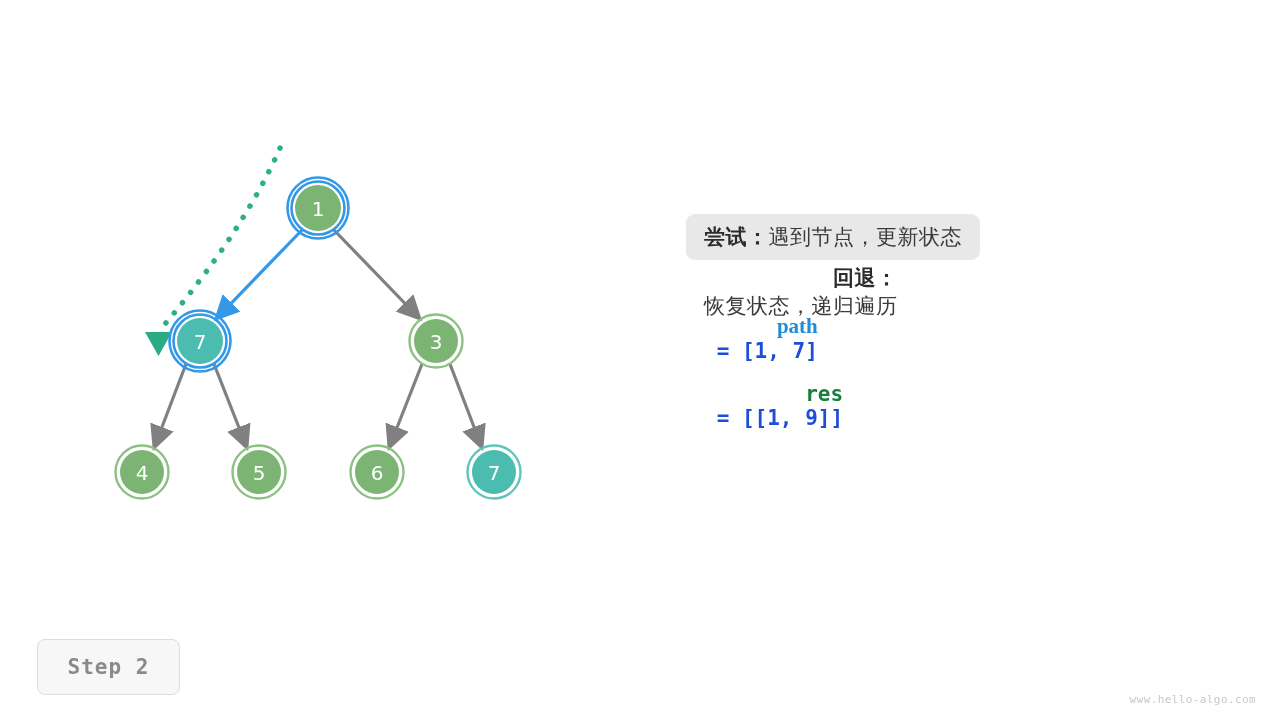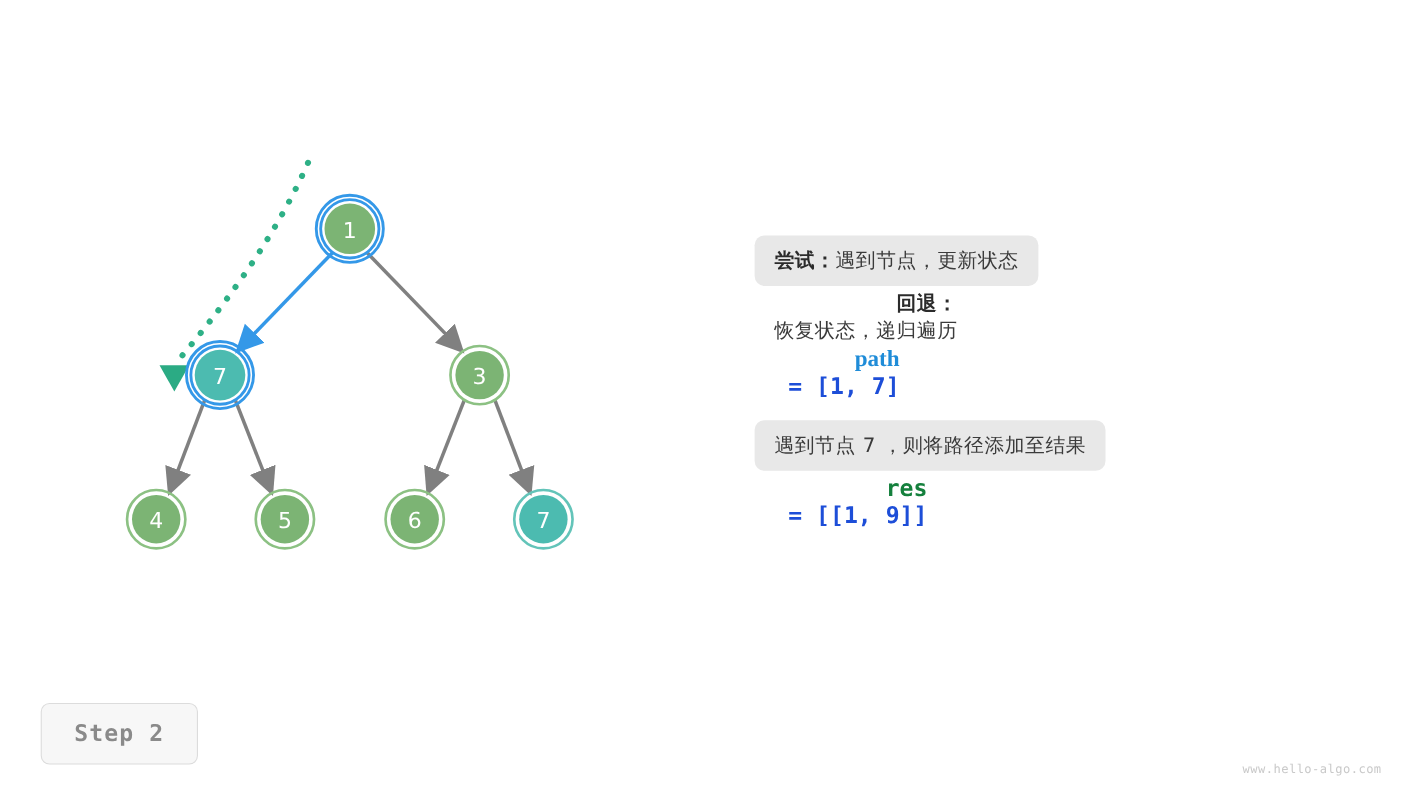--- a/index.html
+++ b/index.html
@@ -55,21 +55,21 @@
   .plain {
     display: inline-flex;
     align-items: flex-end;
     padding: 0 18px;
     height: 46px;
     box-sizing: border-box;
     flex-direction: column;
   }
   .cn {
     font-family: "DejaVu Sans", "Liberation Sans", sans-serif;
-    font-size: 18px;
+    font-size: 21px;
     color: #3b3b3b;
     letter-spacing: 0.5px;
     white-space: pre;
   }
   .cn-bold {
     font-weight: bold;
     color: #2b2b2b;
   }
   .code {
     font-family: "DejaVu Sans Mono", "Liberation Mono", monospace;
@@ -221,25 +221,20 @@
 
     <div class="line">
       <span class="plain">
         <span class="code code-var-path">path</span>
         <span class="code"> = [1, 7]</span>
       </span>
     </div>
 
     <div class="gap"></div>
 
-    <div class="line">
-      <span class="chip">
-        <span class="cn">遇到节点 7 ，则将路径添加至结果</span>
-      </span>
-    </div>
 
     <div class="line">
       <span class="plain">
         <span class="code code-var-res">res</span>
         <span class="code"> = [[1, 9]]</span>
       </span>
     </div>
 
   </div>
 

